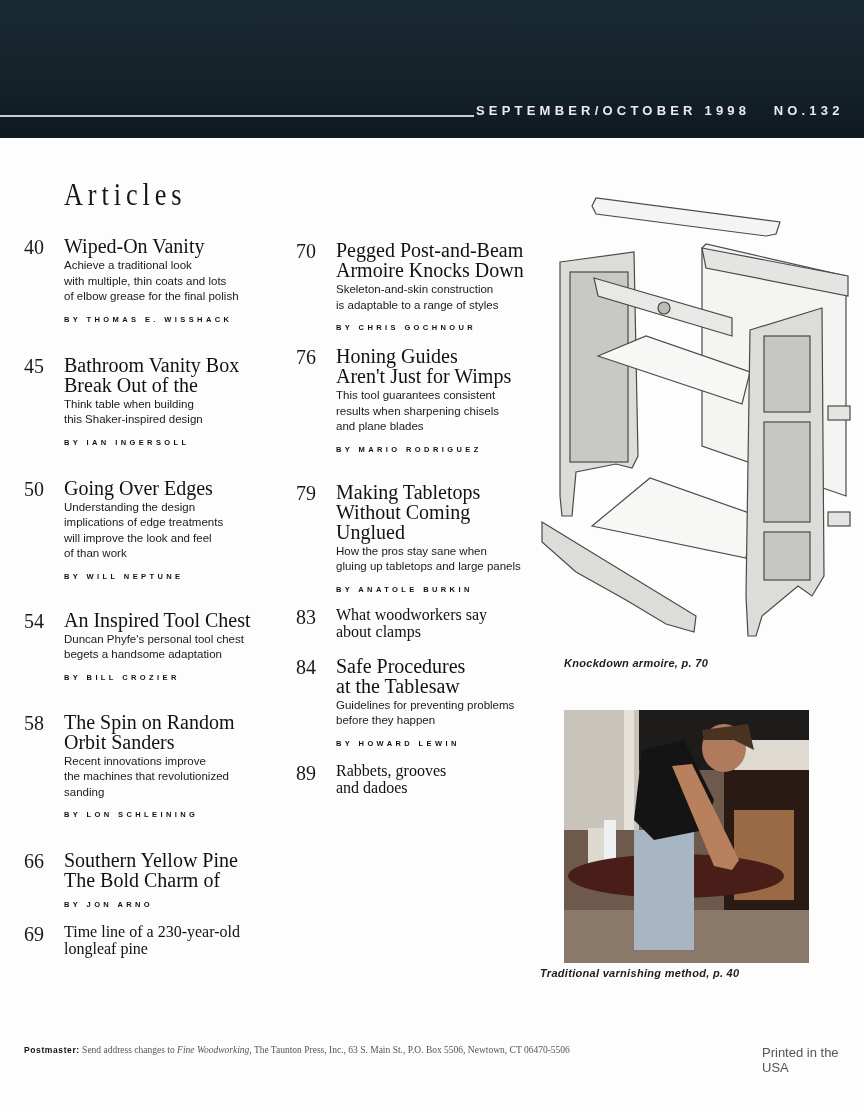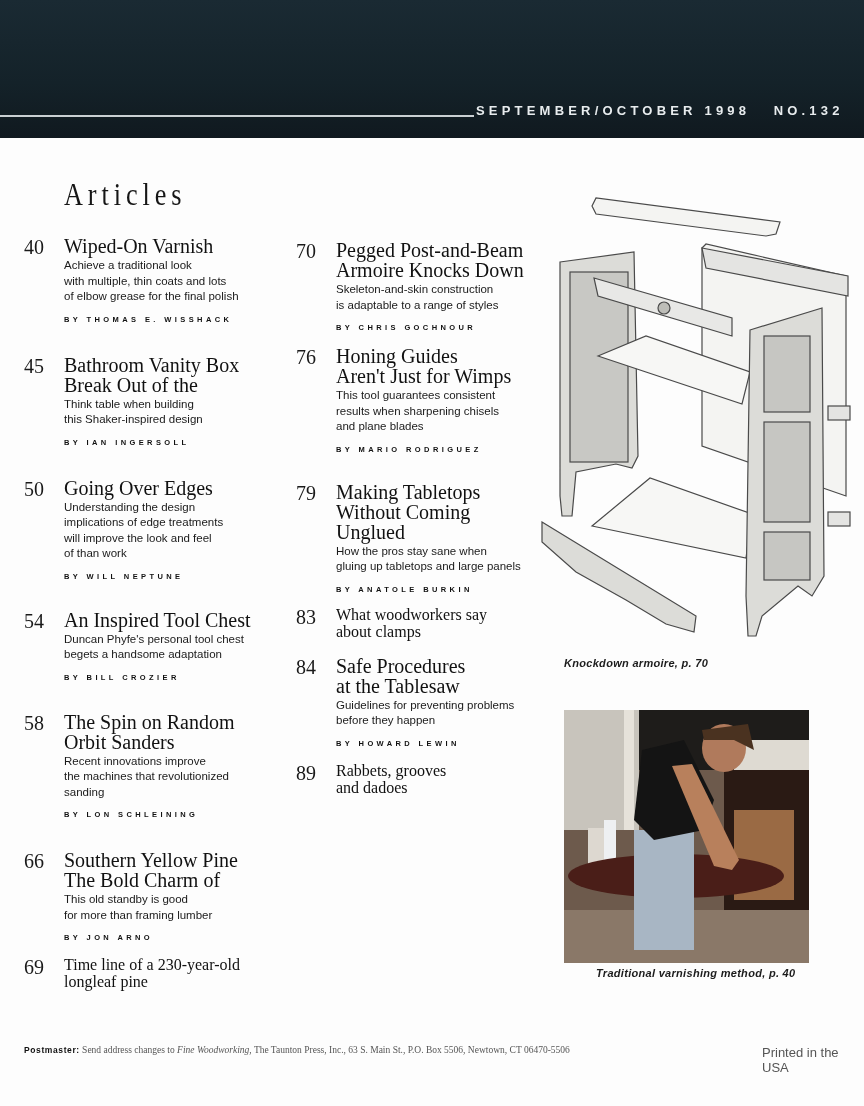--- a/index.html
+++ b/index.html
@@ -73,21 +73,21 @@
 <div class="header">
   <div class="header-rule"></div>
   <div class="issue-line" style="white-space:pre">SEPTEMBER/OCTOBER 1998   NO.132</div>
 </div>
 
 <div class="section-title">Articles</div>
 
 <div class="col col-left">
   <div class="entry" style="margin-bottom:0;">
     <div class="page">40</div>
-    <div class="title"><span>Wiped-On Varnish</span></div>
+    <div class="title"><span>Wiped-On Vanity</span></div>
     <div class="desc">
       <div>Achieve a traditional look</div>
         <div>with multiple, thin coats and lots</div>
         <div>of elbow grease for the final polish</div>
     </div>
     <div class="author">BY THOMAS E. WISSHACK</div>
   </div>
 
   <div class="entry" style="margin-top:31px;">
     <div class="page">45</div>
@@ -141,24 +141,20 @@
     </div>
     <div class="author">BY LON SCHLEINING</div>
   </div>
 
   <div class="entry" style="margin-top:31px;">
     <div class="page">66</div>
     <div class="title">
         <div>Southern Yellow Pine</div>
         <div>The Bold Charm of</div>
       </div>
-    <div class="desc">
-      <div>This old standby is good</div>
-        <div>for more than framing lumber</div>
-    </div>
     <div class="author">BY JON ARNO</div>
   </div>
 
   <div class="entry" style="margin-top:14px;">
     <div class="page">69</div>
     <div class="title small">
         <div>Time line of a 230-year-old</div>
         <div>longleaf pine</div>
       </div>
   </div>
@@ -284,18 +280,18 @@
     <ellipse cx="112" cy="166" rx="108" ry="22" fill="#4a1e18"></ellipse>
     <rect x="100" y="180" width="18" height="60" fill="#3a1612"></rect>
 
     <rect x="70" y="120" width="60" height="120" fill="#a8b6c4"></rect>
     <polygon points="78,40 120,30 150,90 140,120 90,130 70,110" fill="#141414"></polygon>
     <ellipse cx="160" cy="38" rx="22" ry="24" fill="#b07a5c"></ellipse>
     <polygon points="138,20 184,14 190,40 170,30 140,30" fill="#4a3220"></polygon>
     <polygon points="108,56 128,54 175,150 168,160 150,156" fill="#b8805c"></polygon>
   </svg>
 </div>
-<div class="caption" style="left:596px; top:967px;">Traditional varnishing method, p. 40</div>
+<div class="caption" style="left:540px; top:967px;">Traditional varnishing method, p. 40</div>
 
 <div class="footer">
   <span class="pm">Postmaster:</span><span> Send address changes to </span><span class="pub">Fine Woodworking,</span><span> The Taunton Press, Inc., 63 S. Main St., P.O. Box 5506, Newtown, CT 06470-5506</span>
 </div>
 <div class="printed">Printed in the USA</div>
 
 </body></html>

